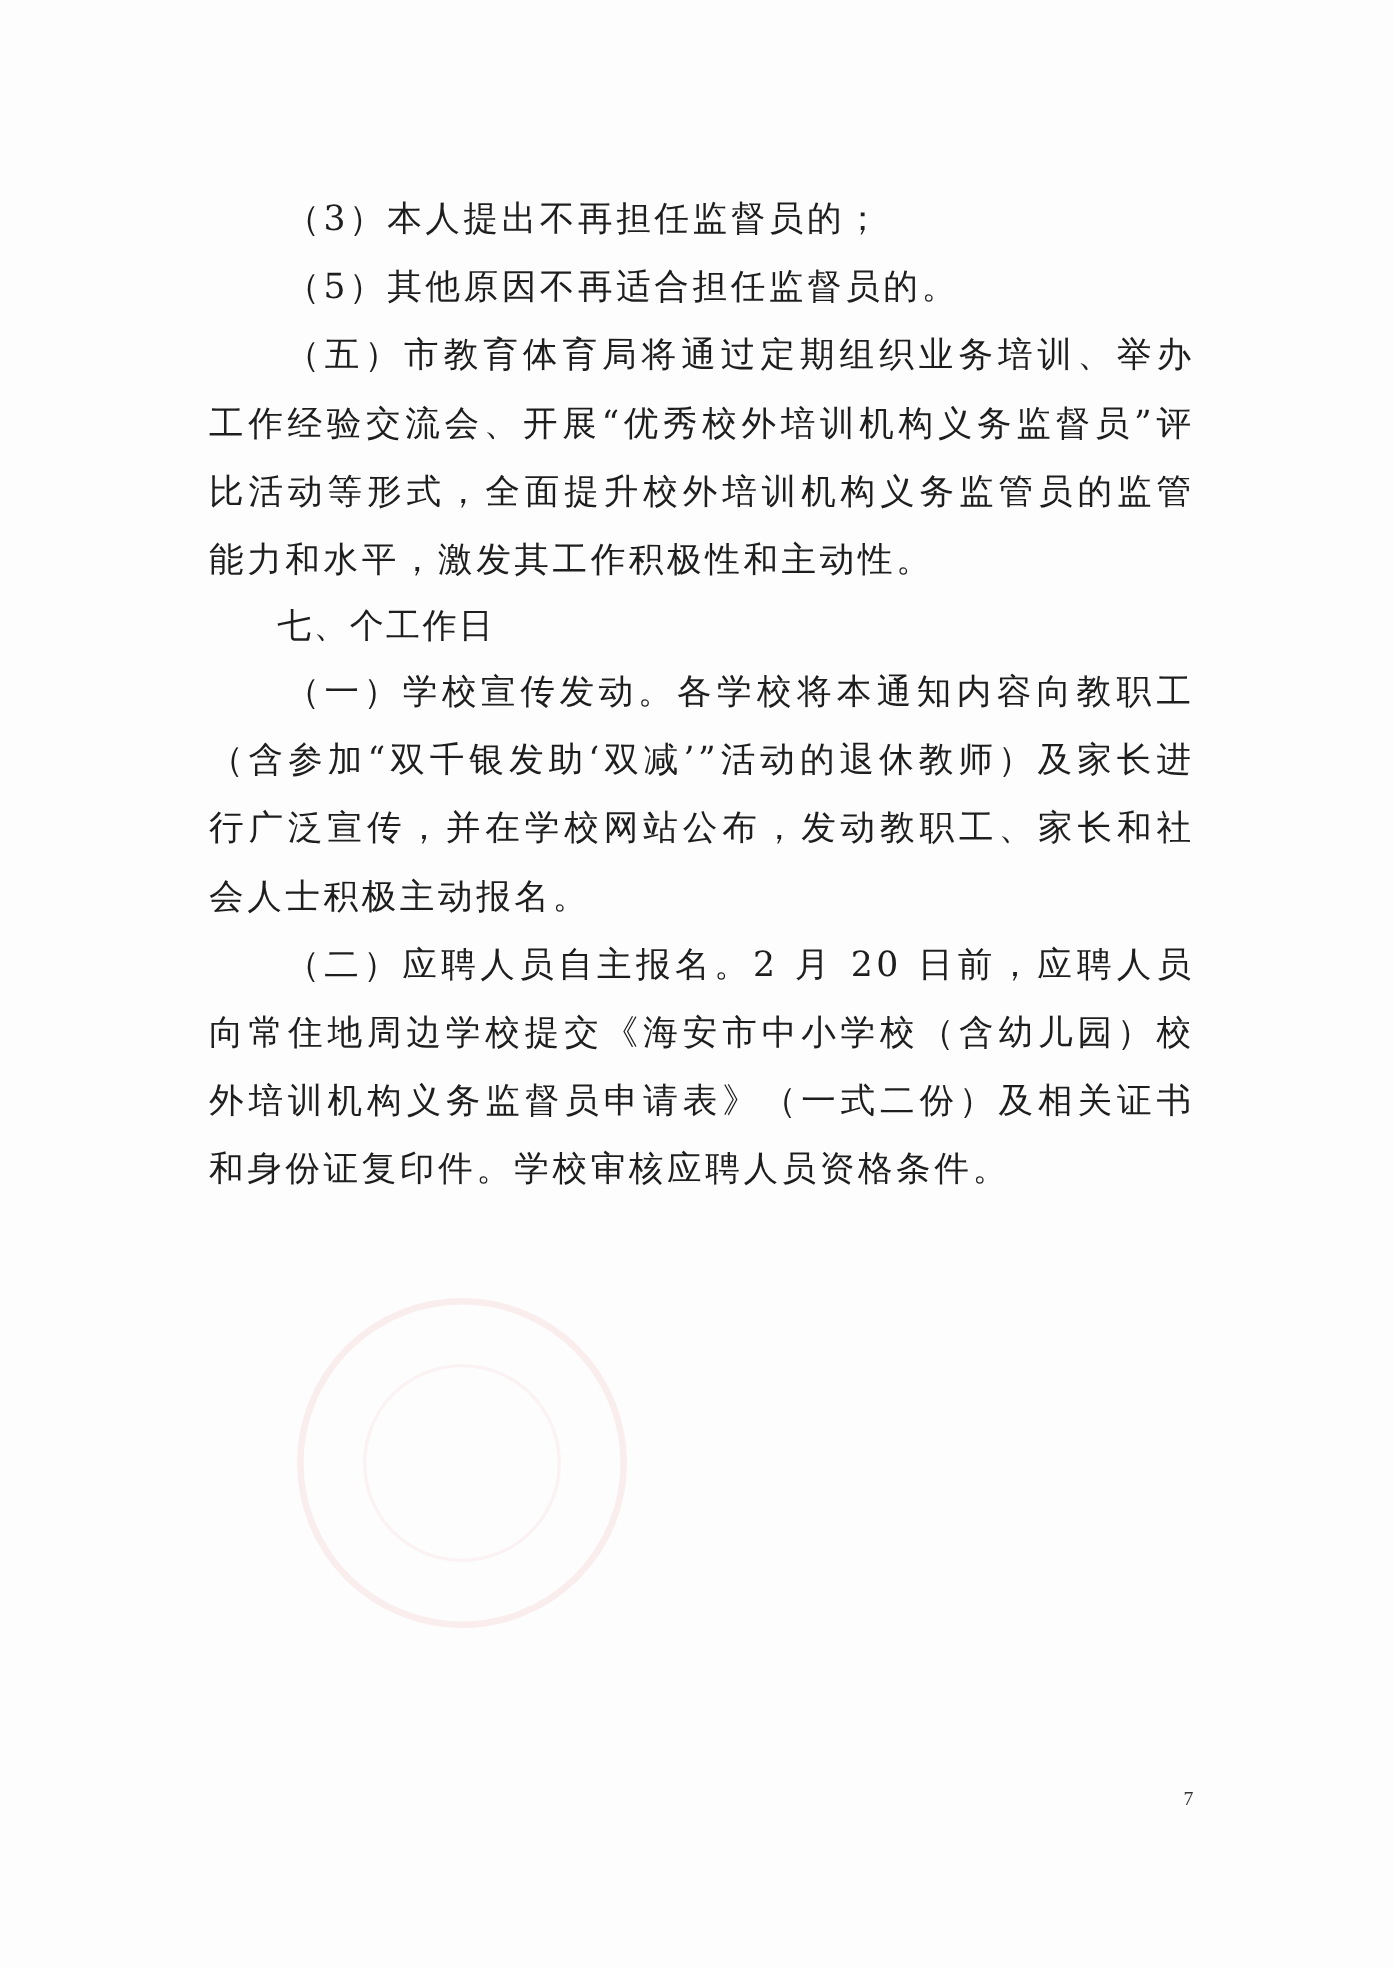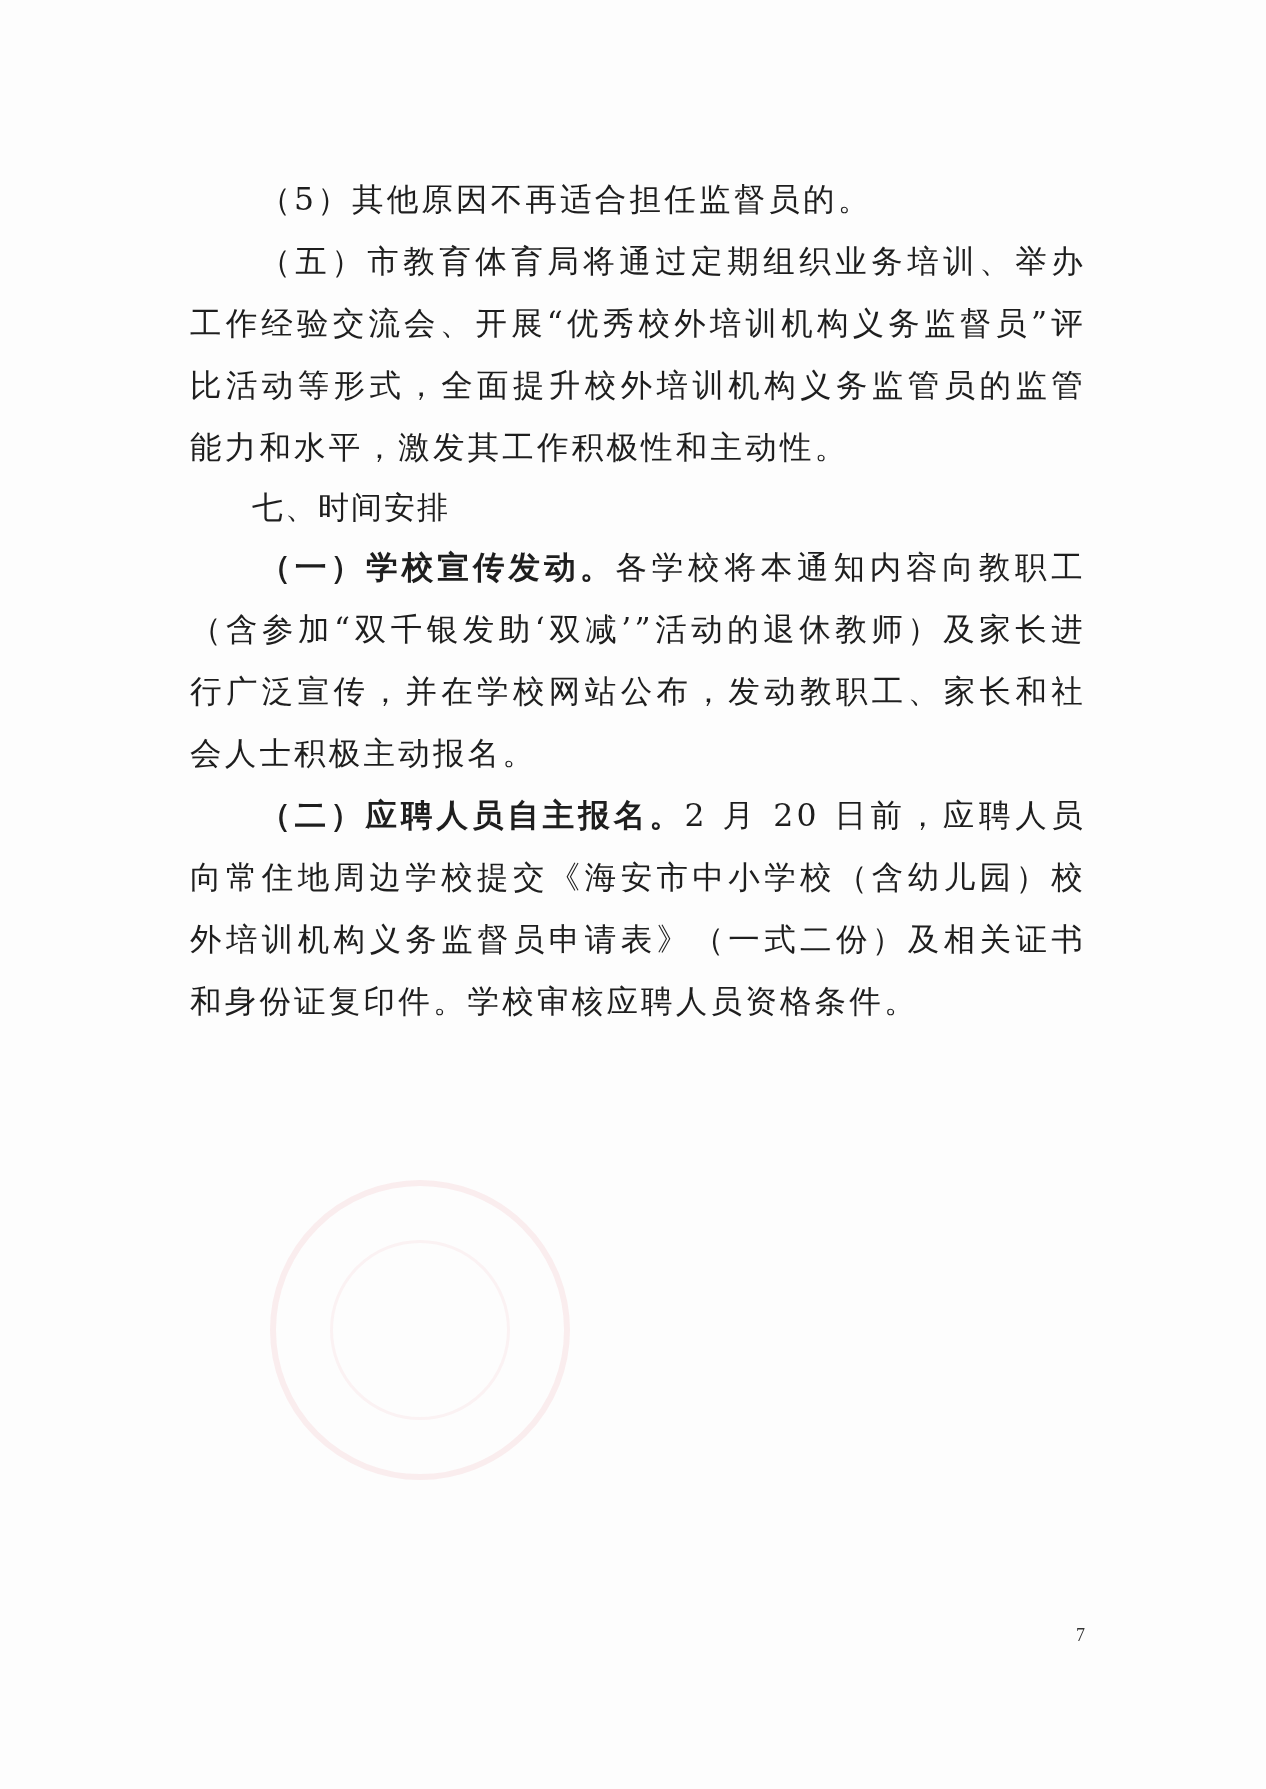--- a/index.html
+++ b/index.html
@@ -23,37 +23,38 @@
     .body-text {
       position: absolute; left: 190px; top: 168px; width: 896px;
       font-size: 31.5px; line-height: 62px; letter-spacing: 3.2px;
       text-align: justify;
     }
     .para { margin: 0; text-indent: 2.2em; }
     .heading {
       margin: 0; text-indent: 2em; font-family: "DejaVu Sans", "Liberation Sans", sans-serif;
       font-size: 31px; letter-spacing: 2px; line-height: 58px;
     }
-    .lead { font-weight: bold; font-family: "DejaVu Sans", "Liberation Sans", sans-serif; letter-spacing: 2.5px; }
+    .lead { font-weight: normal; font-family: "DejaVu Sans", "Liberation Sans", sans-serif; letter-spacing: 2.5px; }
     .page-number {
       position: absolute; left: 1076px; top: 1625px; font-size: 18px;
       font-family: "Liberation Serif", serif; color: #333;
     }
   </style>
 </head>
 <body>
 
 <div class="page">
   <div class="seal"></div>
   <div class="seal-inner"></div>
 
   <div class="body-text">
+    <p class="para">（3）本人提出不再担任监督员的；</p>
     <p class="para">（5）其他原因不再适合担任监督员的。</p>
     <p class="para">（五）市教育体育局将通过定期组织业务培训、举办工作经验交流会、开展“优秀校外培训机构义务监督员”评比活动等形式，全面提升校外培训机构义务监管员的监管能力和水平，激发其工作积极性和主动性。</p>
 
-    <p class="heading">七、时间安排</p>
+    <p class="heading">七、个工作日</p>
 
     <p class="para"><span class="lead">（一）学校宣传发动。</span><span>各学校将本通知内容向教职工（含参加“双千银发助‘双减’”活动的退休教师）及家长进行广泛宣传，并在学校网站公布，发动教职工、家长和社会人士积极主动报名。</span></p>
     <p class="para"><span class="lead">（二）应聘人员自主报名。</span><span>2 月 20 日前，应聘人员向常住地周边学校提交《海安市中小学校（含幼儿园）校外培训机构义务监督员申请表》（一式二份）及相关证书和身份证复印件。学校审核应聘人员资格条件。</span></p>
   </div>
 
   <div class="page-number">7</div>
 </div>
 
 </body></html>

